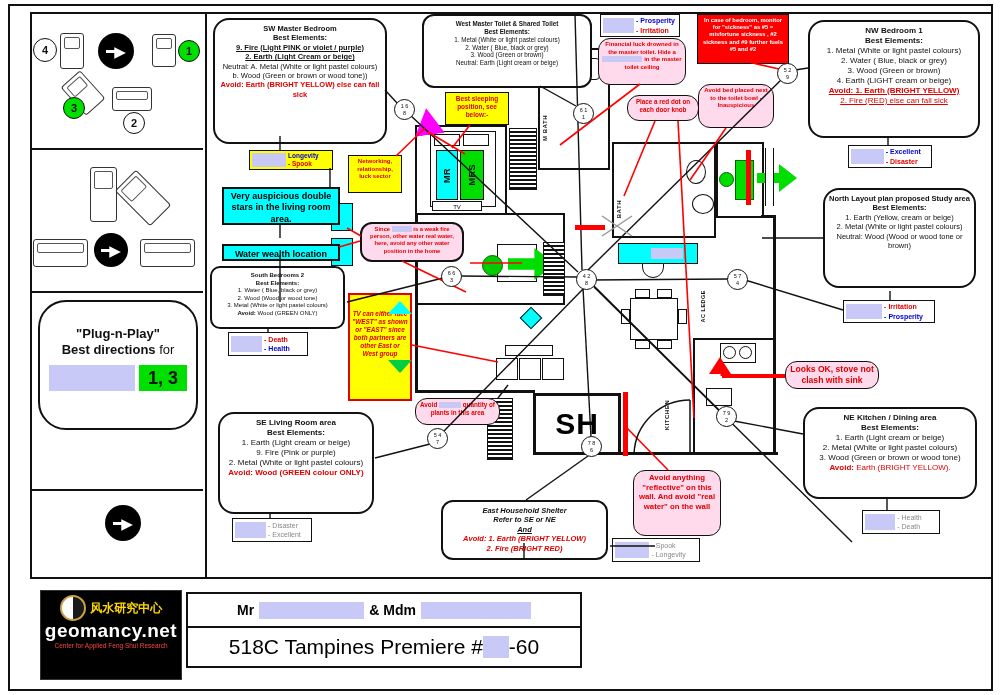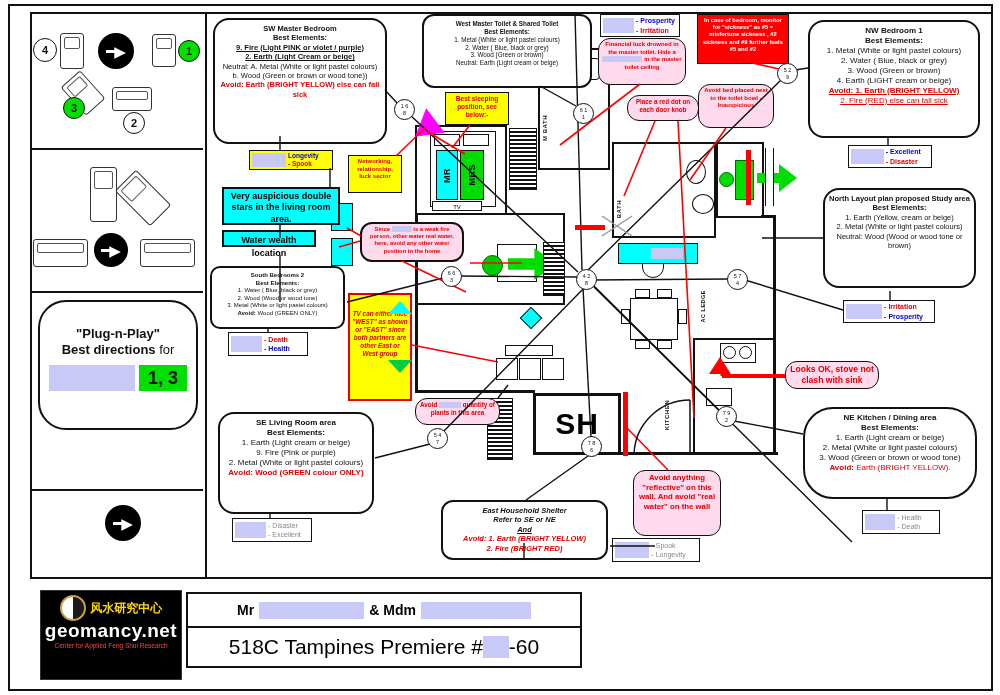--- a/index.html
+++ b/index.html
@@ -309,21 +309,21 @@
   </div>
 
   <div class="cb" style="left:823px;top:188px;width:153px;height:100px;font-size:7.5px;">
     <div class="t">North Layout plan proposed Study area</div>
     <div class="t">Best Elements:</div>
     <div>1. Earth (Yellow, cream or beige)</div>
     <div>2. Metal (White or light pastel colours)</div>
     <div>Neutral: Wood (Wood or wood tone or brown)</div>
   </div>
 
-  <div class="cb" style="left:803px;top:407px;width:174px;height:92px;font-size:8px;border-radius:30px;">
+  <div class="cb" style="left:803px;top:407px;width:174px;height:92px;font-size:8px;">
     <div class="t">NE Kitchen / Dining area</div>
     <div class="t">Best Elements:</div>
     <div>1. Earth (Light cream or beige)</div>
     <div>2. Metal (White or light pastel colours)</div>
     <div>3. Wood (Green or brown or wood tone)</div>
     <div><span class="red t">Avoid:</span><span class="red"> Earth (BRIGHT YELLOW).</span></div>
   </div>
 
   <div class="cb" style="left:210px;top:266px;width:135px;height:63px;font-size:6px;border-radius:10px;">
     <div class="t">South Bedrooms 2</div>
@@ -368,21 +368,21 @@
   <div class="note yellow" style="left:249px;top:150px;width:84px;height:20px;display:flex;align-items:center;padding:1px 2px;">
     <span class="patch" style="width:34px;height:14px;margin-right:2px;"></span>
     <span style="display:flex;flex-direction:column;font-size:6.5px;font-weight:bold;line-height:1.25;text-align:left;">
       <span class="blue">Longevity</span>
       <span class="red">- Spook</span>
     </span>
   </div>
 
   <div class="note cyanbg" style="left:222px;top:187px;width:118px;height:38px;font-size:9px;font-weight:bold;border-width:2px;text-align:center;">Very auspicious double stars in the living room area.</div>
 
-  <div class="note cyanbg" style="left:222px;top:230px;width:94px;height:17px;font-size:9px;font-weight:bold;border-width:2px;line-height:13px;">Water wealth location</div>
+  <div class="note cyanbg" style="left:222px;top:244px;width:118px;height:17px;font-size:9px;font-weight:bold;border-width:2px;line-height:13px;">Water wealth location</div>
 
   <div class="note pink" style="left:360px;top:222px;width:104px;height:40px;font-size:5.8px;font-weight:bold;color:#e00000;border-width:2px;">
     <span>Since </span><span class="patch" style="width:20px;height:6px;"></span><span> is a weak fire person, other water real water, here, avoid any other water position in the home</span>
   </div>
 
   <div class="note yellow" style="left:348px;top:293px;width:64px;height:108px;font-size:6.4px;font-weight:bold;font-style:italic;color:#e00000;border:2px solid #e00000;">
     <div class="tri-up" style="left:20px;top:4px;width:24px;height:13px;background:#00ffff;position:relative;margin:0 auto;"></div>
     <div>TV can either face "WEST" as shown or "EAST" since both partners are other East or West group</div>
     <div class="tri-down" style="left:20px;width:24px;height:13px;background:#00cc44;position:relative;margin:2px auto 0;"></div>
   </div>

